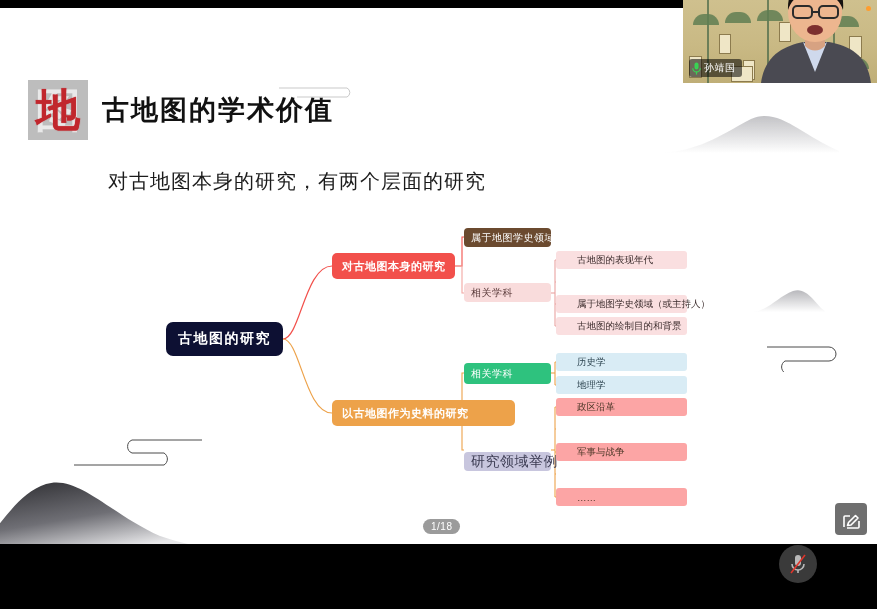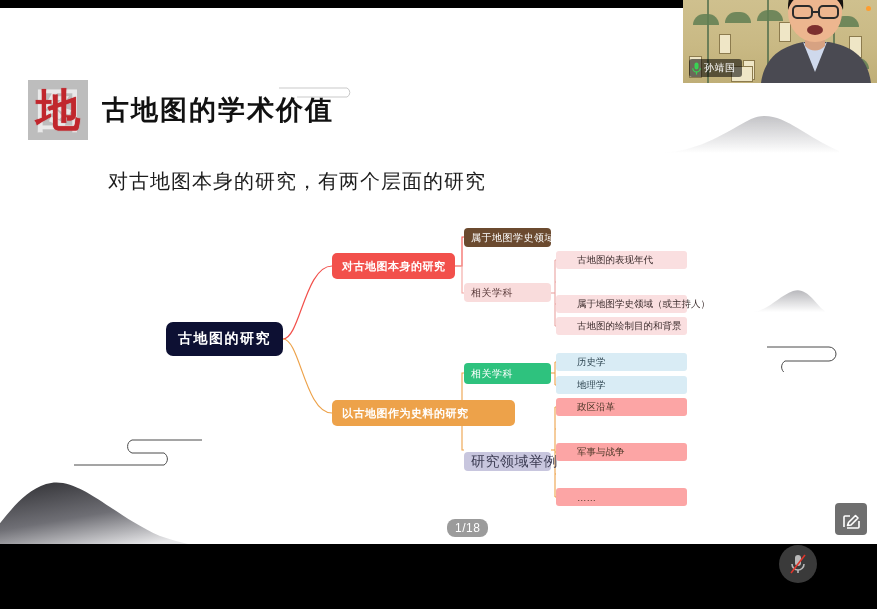--- a/index.html
+++ b/index.html
@@ -171,25 +171,24 @@
     white-space: nowrap;
   }
   .leaf.pink   { background: #fadfe0; width: 131px; }
   .leaf.blue   { background: #d9ecf5; width: 131px; color: #2d4450; }
   .leaf.orange { background: #fca5a5; width: 131px; color: #4a3626; }
 
   
   #page-indicator {
     position: absolute; left: 423px; top: 511px;
     background: #9b9b9b; color: #ffffff;
-    font-size: 12px;
+    font-size: 10px;
     padding: 2px 8px;
     border-radius: 8px;
     letter-spacing: .5px;
-    margin-left: 24px;
   }
 
   
   #video-tile {
     position: absolute; right: 0; top: 0;
     width: 194px; height: 83px;
     overflow: hidden;
     background: #8b5cf6;
   }
   #video-map-bg {

